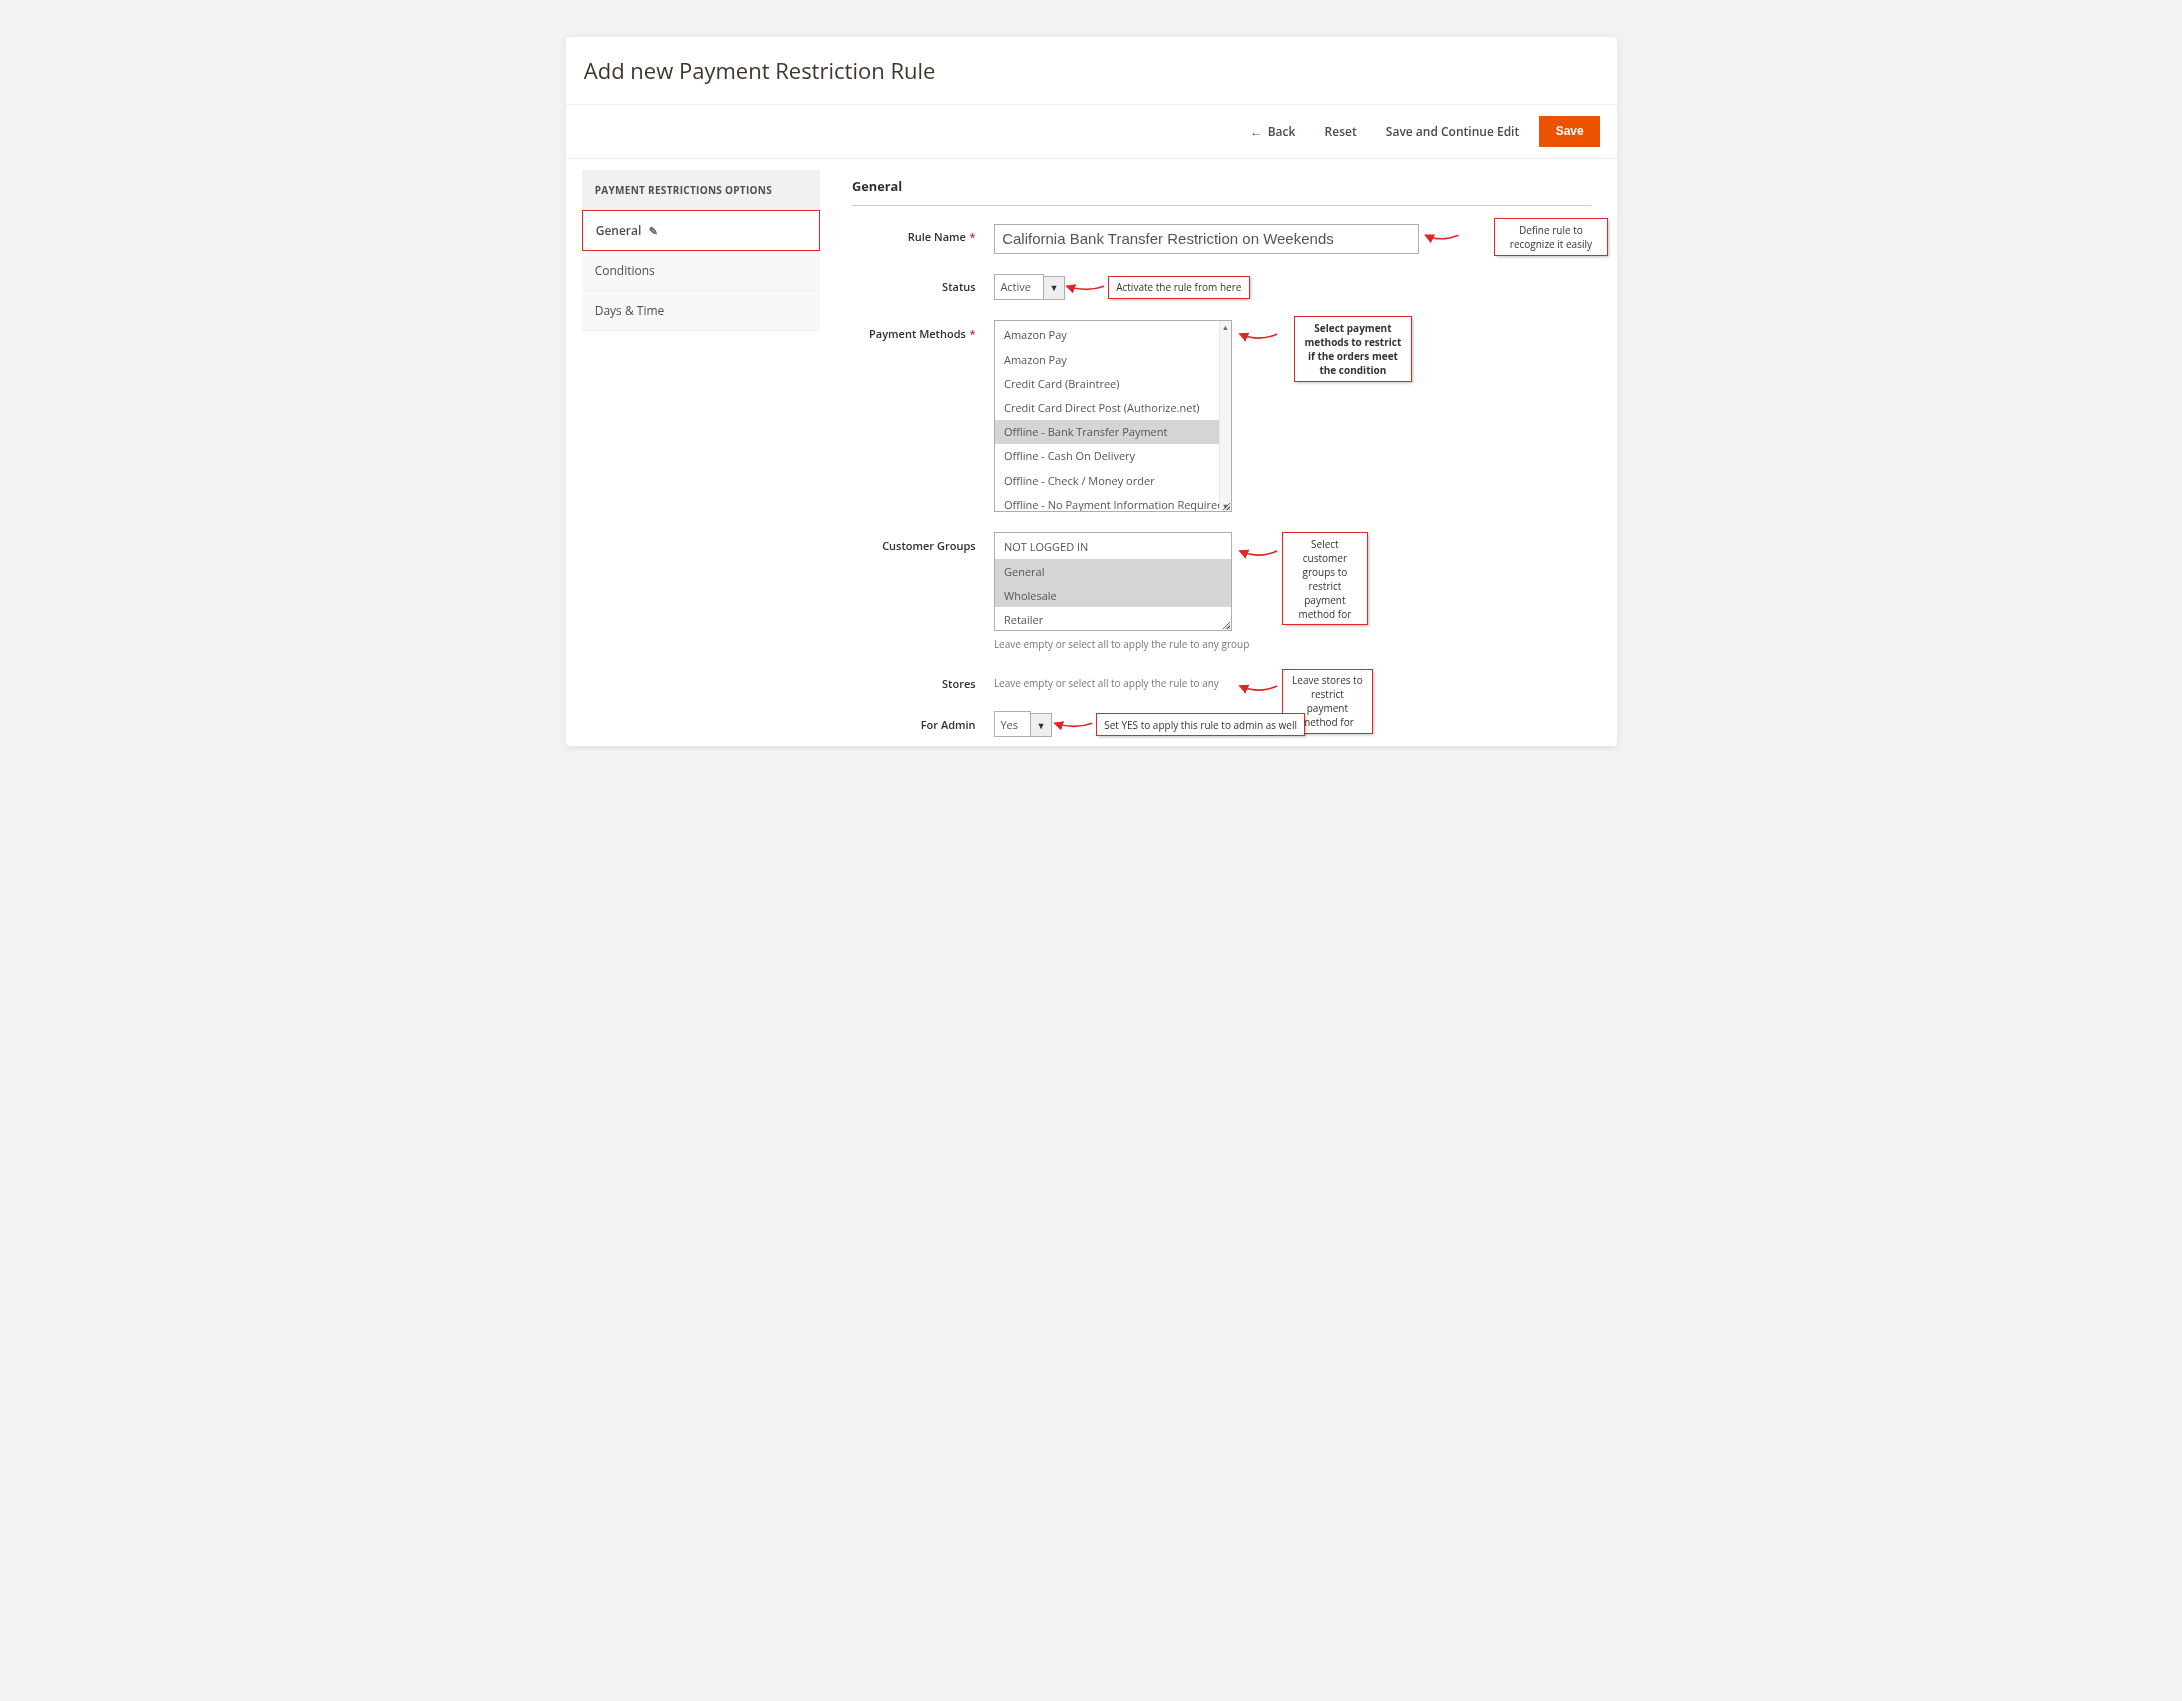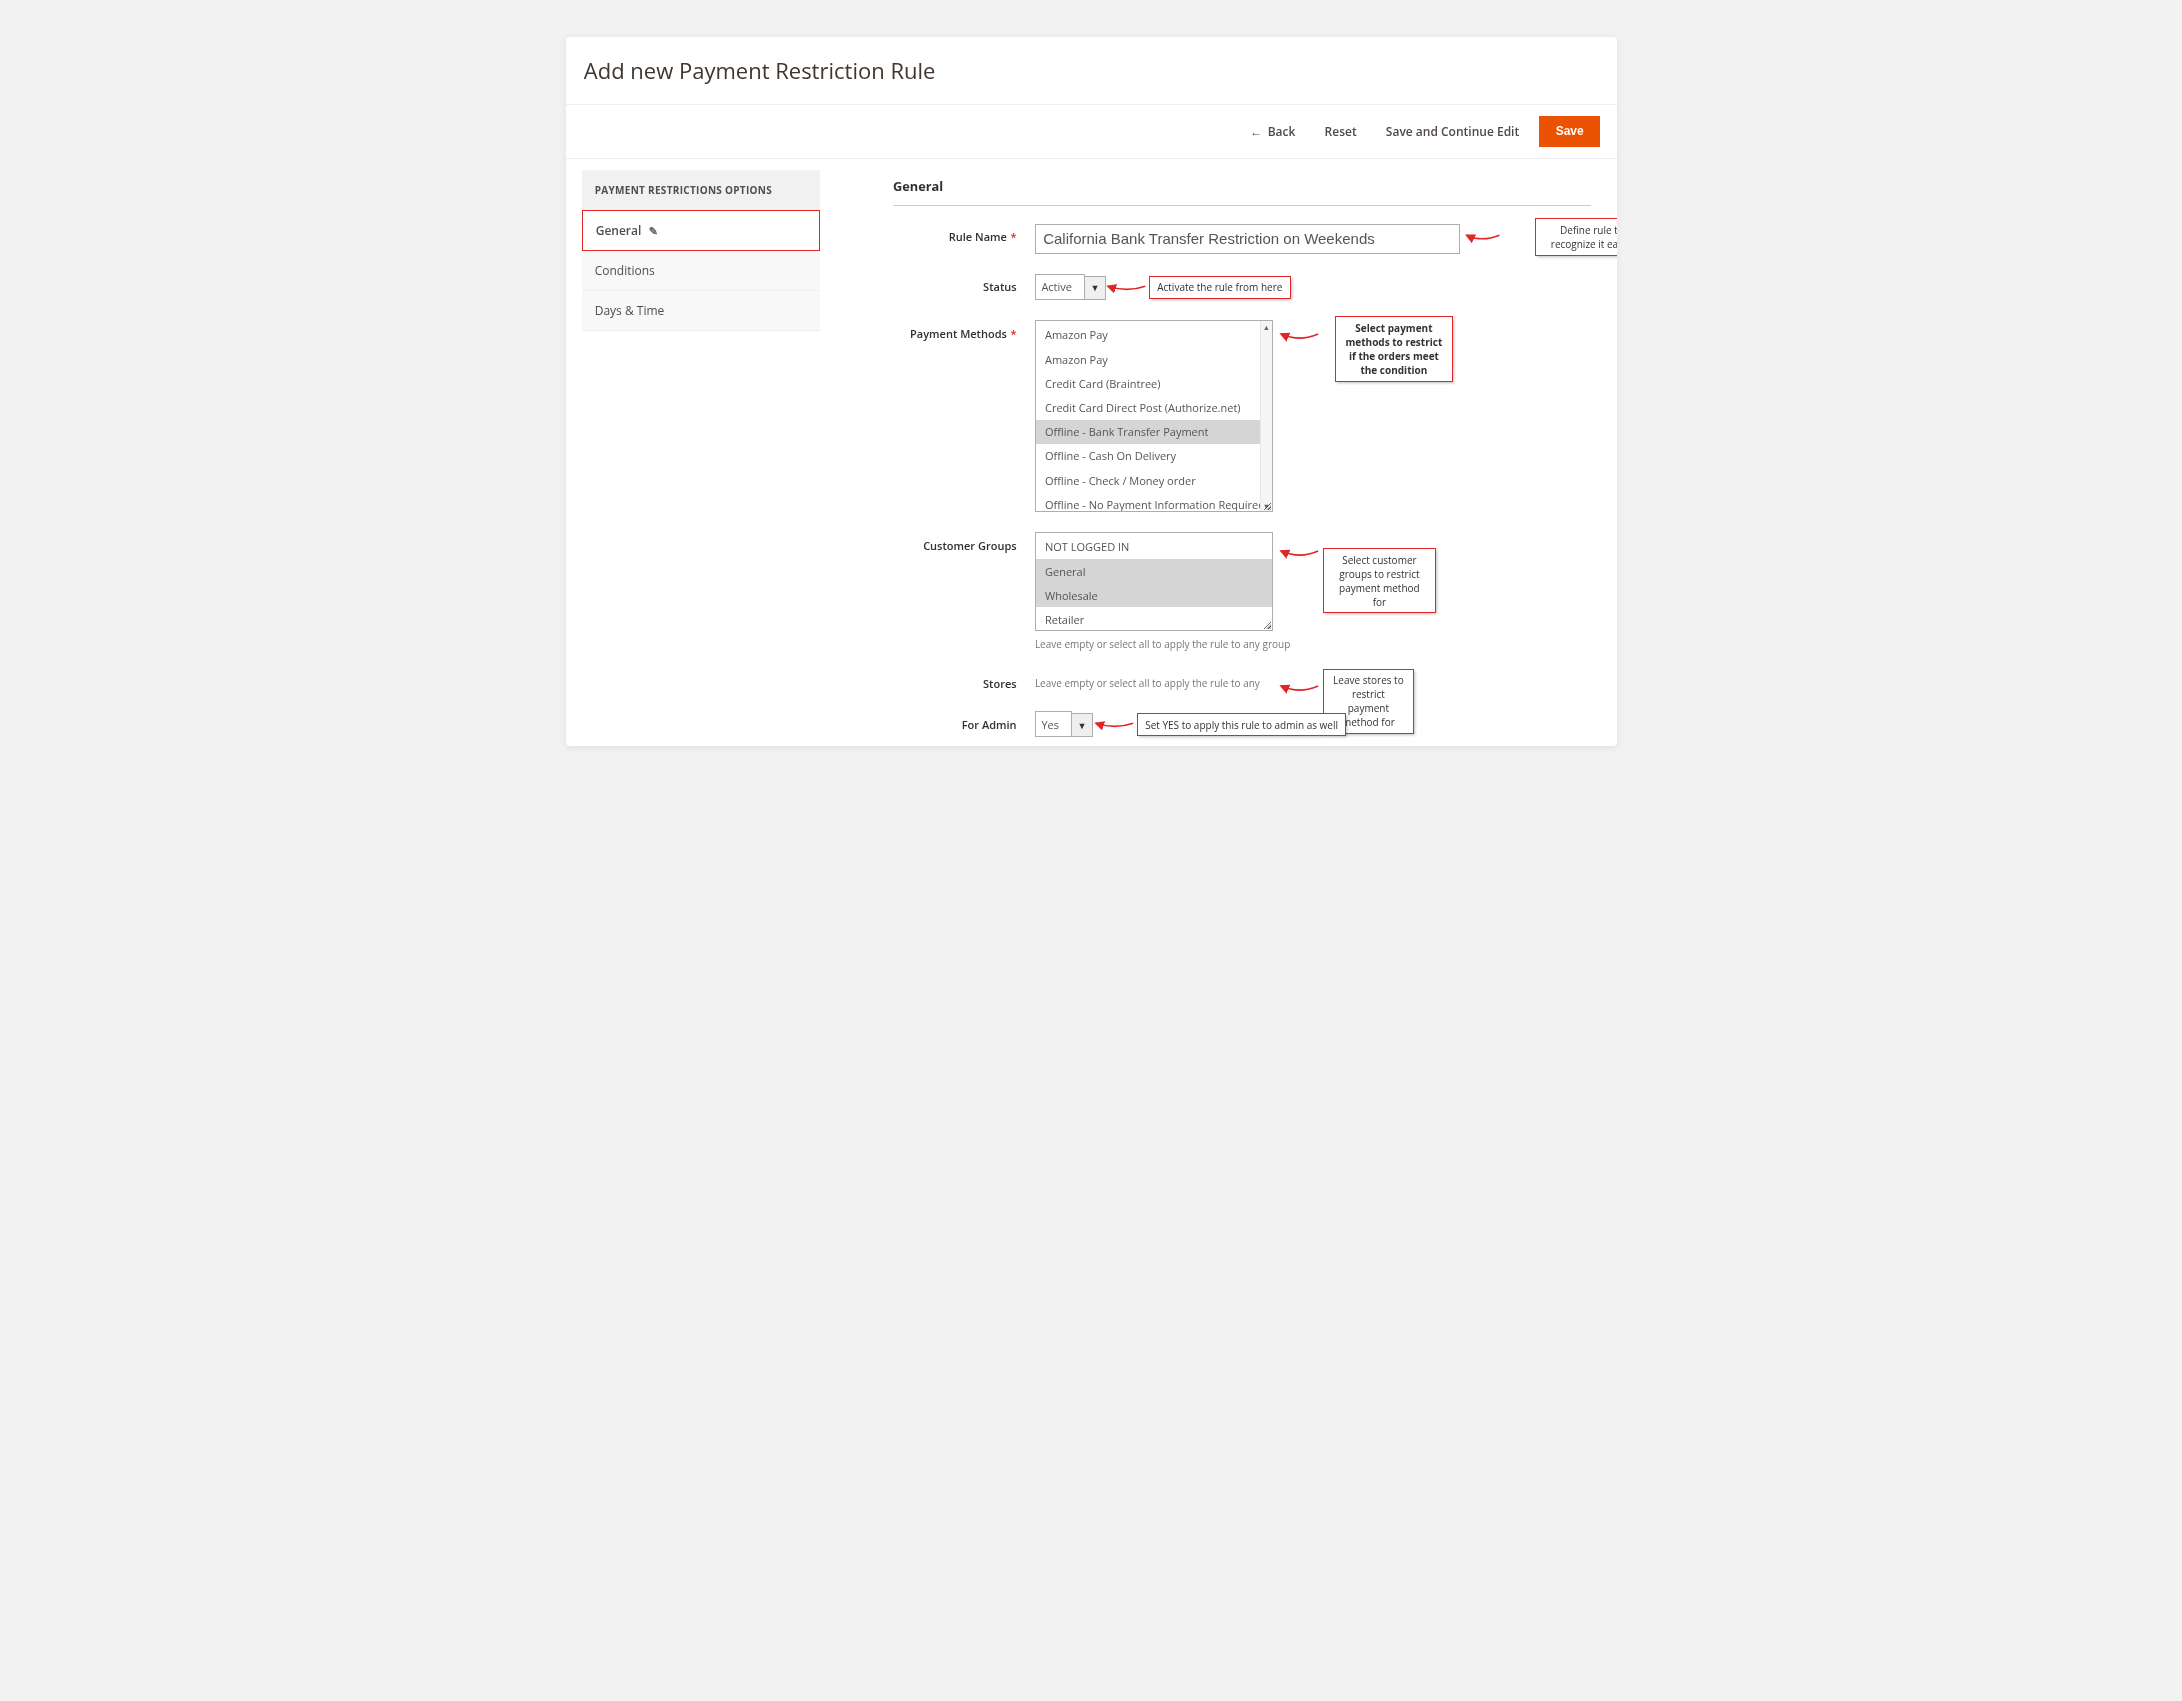--- a/index.html
+++ b/index.html
@@ -54,21 +54,20 @@
   color: #fff;
   font-weight: 600;
   border: none;
   padding: 8.2px 16.4px;
   cursor: pointer;
   font-size: 12px;
 }
 .content-wrap {
   display: flex;
   padding: 11px 16.4px 0 16.4px;
-  gap: 41px;
 }
 .sidebar {
   width: 238px;
   flex-shrink: 0;
 }
 .side-header {
   background: #f1f1f1;
   padding: 12.8px 12.8px;
   font-size: 10px;
   font-weight: 700;
@@ -353,21 +352,21 @@
           </div>
           <div class="helper">Leave empty or select all to apply the rule to any group</div>
           <svg class="arrow-svg" style="left:242px; top:9.1px;" width="46" height="20" viewBox="0 0 50 22">
             <defs>
                 <marker id="ah4" markerWidth="6" markerHeight="6" refX="5" refY="3" orient="auto">
                   <path d="M0,0 L6,3 L0,6 Z" fill="#e22626"></path>
                 </marker>
               </defs>
             <path d="M45,11 Q25,20 4,11" stroke="#e22626" stroke-width="1.8" fill="none" marker-end="url(#ah4)"></path>
           </svg>
-          <div class="callout" style="left:288px; top:16px; width:113px;">Select customer groups to restrict payment method for</div>
+          <div class="callout" style="left:288px; top:0px; width:86px;">Select customer groups to restrict payment method for</div>
         </div>
       </div>
 
       <div class="field-row">
         <div class="field-label">Stores</div>
         <div class="field-control">
           <div class="helper">Leave empty or select all to apply the rule to any</div>
           <svg class="arrow-svg" style="left:242px; top:5.5px;" width="46" height="20" viewBox="0 0 50 22">
             <defs>
                 <marker id="ah5" markerWidth="6" markerHeight="6" refX="5" refY="3" orient="auto">

